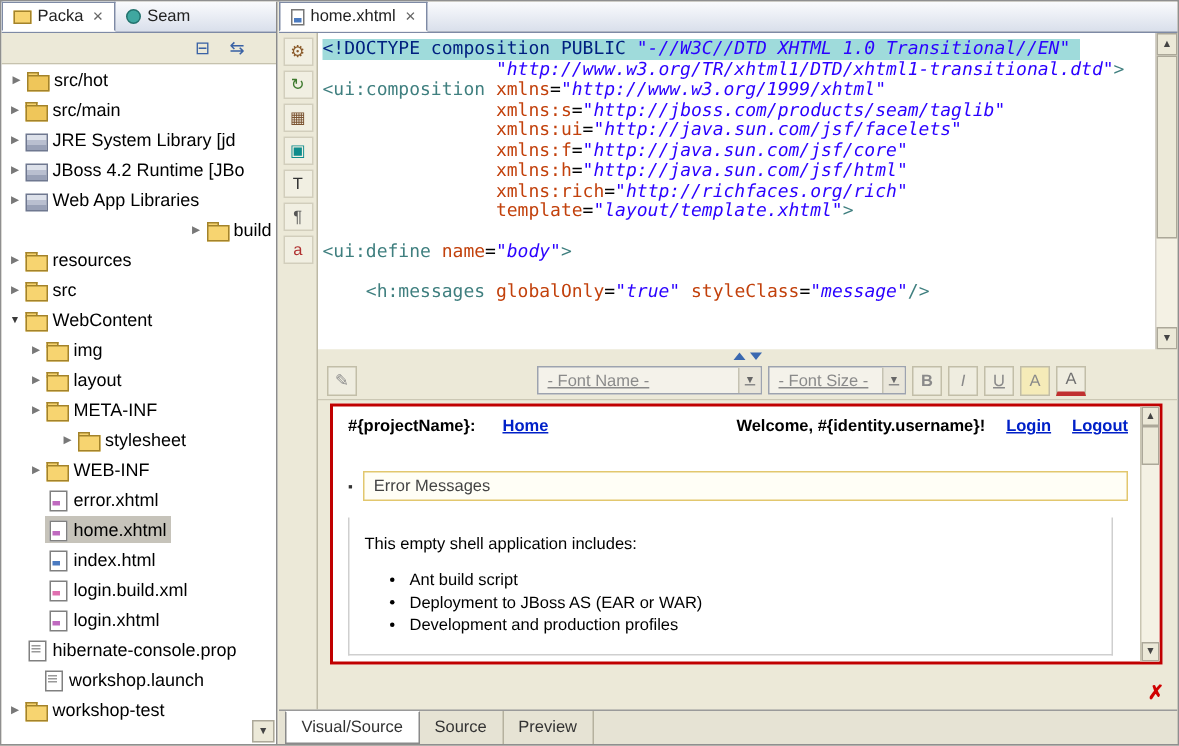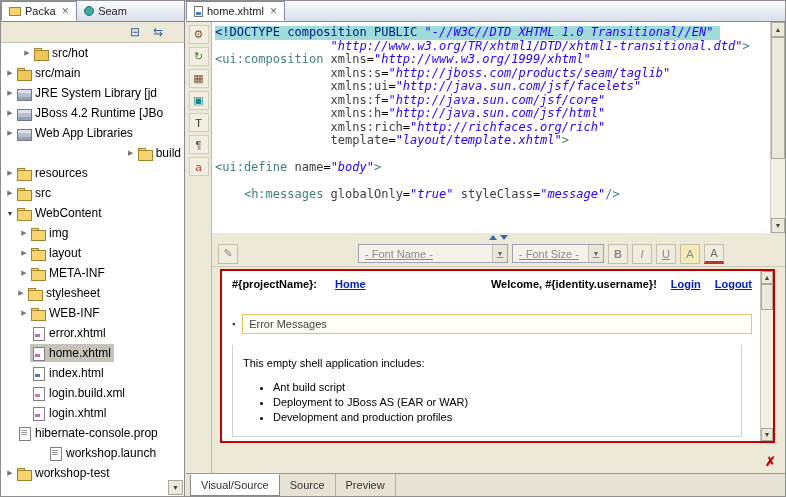--- a/index.html
+++ b/index.html
@@ -48,21 +48,21 @@
 
   
   #right-panel { position:absolute; left:185px; top:0; right:0; height:495px; }
   #side-strip { position:absolute; left:0; top:21px; width:26px; bottom:23px; background:#ECE9D8; border-right:1px solid #BDB9A5; }
   .sicon { width:20px; height:19px; margin:3px auto 3px; border:1px solid #D2CEBC; background:#F1EFE2; display:flex; align-items:center; justify-content:center; font-size:11px; }
 
   
   #source { position:absolute; left:26px; top:21px; right:15px; height:211px; background:#fff; overflow:hidden; font-family:"DejaVu Sans Mono", monospace; font-size:12px; line-height:13.5px; padding:4px 0 12px 3px; }
   .cl { white-space:pre; height:13.5px; }
   .cl.hl { background:#9FDBDB; width:max-content; min-width:60%; padding-right:6px; }
-  .t { color:#3F7F7F; } .a { color:#404040; } .s { color:#2A00FF; font-style:italic; }
+  .t { color:#3F7F7F; } .a { color:#c2410c; } .s { color:#2A00FF; font-style:italic; }
   .p { color:#000; } .d { color:#002080; }
 
   
   .sb-btn { width:100%; height:15px; background:#ECE9D8; border:1px solid #ACA899; font-size:7px; color:#444; display:flex; align-items:center; justify-content:center; }
   #src-scroll { position:absolute; right:0; top:21px; width:15px; height:211px; background:#F4F1E4; border-left:1px solid #D4D0C8; }
   #src-scroll .bottom { position:absolute; bottom:0; left:0; }
   #src-thumb { position:absolute; top:15px; left:0; width:100%; height:122px; background:#ECE9D8; border:1px solid #ACA899; }
 
   
   #sash { position:absolute; left:26px; top:232px; right:0; height:8px; background:#ECE9D8; display:flex; align-items:center; justify-content:center; gap:3px; }
@@ -123,21 +123,21 @@
       <div class="tab">
         <span class="seam-icon"></span>
         <span>Seam</span>
       </div>
     </div>
     <div id="view-toolbar">
         <span class="tbicon">⊟</span>
         <span class="tbicon">⇆</span>
       </div>
     <div id="tree">
-      <div class="trow" style="padding-left: 20px;">
+      <div class="trow" style="padding-left: 4px;">
           <span class="arrow">▶</span>
           <span class="inner">
             <span class="ticon package"></span>
             <span class="tlabel">src/hot</span>
           </span>
         </div>
         <div class="trow" style="padding-left: 3px;">
           <span class="arrow">▶</span>
           <span class="inner">
             <span class="ticon package"></span>
@@ -207,21 +207,21 @@
             <span class="tlabel">layout</span>
           </span>
         </div>
         <div class="trow" style="padding-left: 17px;">
           <span class="arrow">▶</span>
           <span class="inner">
             <span class="ticon folder"></span>
             <span class="tlabel">META-INF</span>
           </span>
         </div>
-        <div class="trow" style="padding-left: 14px;">
+        <div class="trow" style="padding-left: 2px; margin-left: 36px;">
           <span class="arrow">▶</span>
           <span class="inner">
             <span class="ticon folder"></span>
             <span class="tlabel">stylesheet</span>
           </span>
         </div>
         <div class="trow" style="padding-left: 17px;">
           <span class="arrow">▶</span>
           <span class="inner">
             <span class="ticon folder"></span>
@@ -263,21 +263,21 @@
             <span class="tlabel">login.xhtml</span>
           </span>
         </div>
         <div class="trow" style="padding-left: 3px;">
           <span class="arrow"></span>
           <span class="inner">
             <span class="ticon file"></span>
             <span class="tlabel">hibernate-console.prop</span>
           </span>
         </div>
-        <div class="trow" style="padding-left: 14px; margin-left: 20px;">
+        <div class="trow" style="padding-left: 14px;">
           <span class="arrow"></span>
           <span class="inner">
             <span class="ticon file"></span>
             <span class="tlabel">workshop.launch</span>
           </span>
         </div>
         <div class="trow" style="padding-left: 3px;">
           <span class="arrow">▶</span>
           <span class="inner">
             <span class="ticon project"></span>

